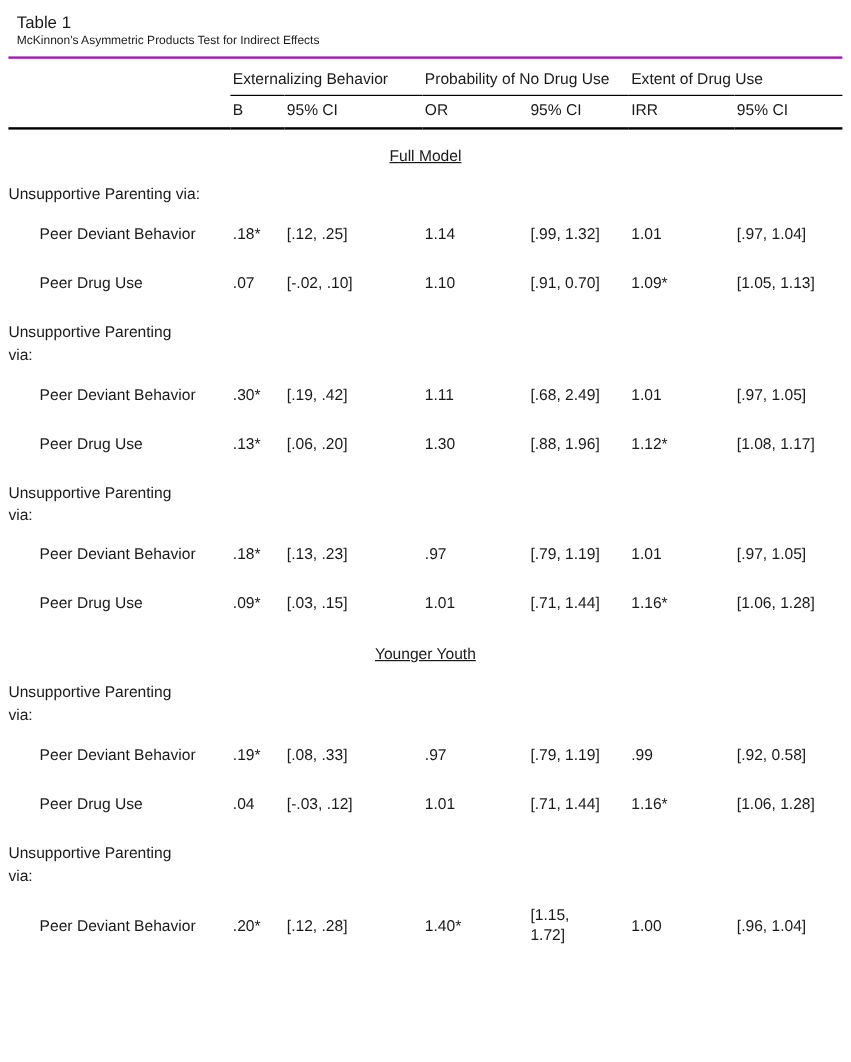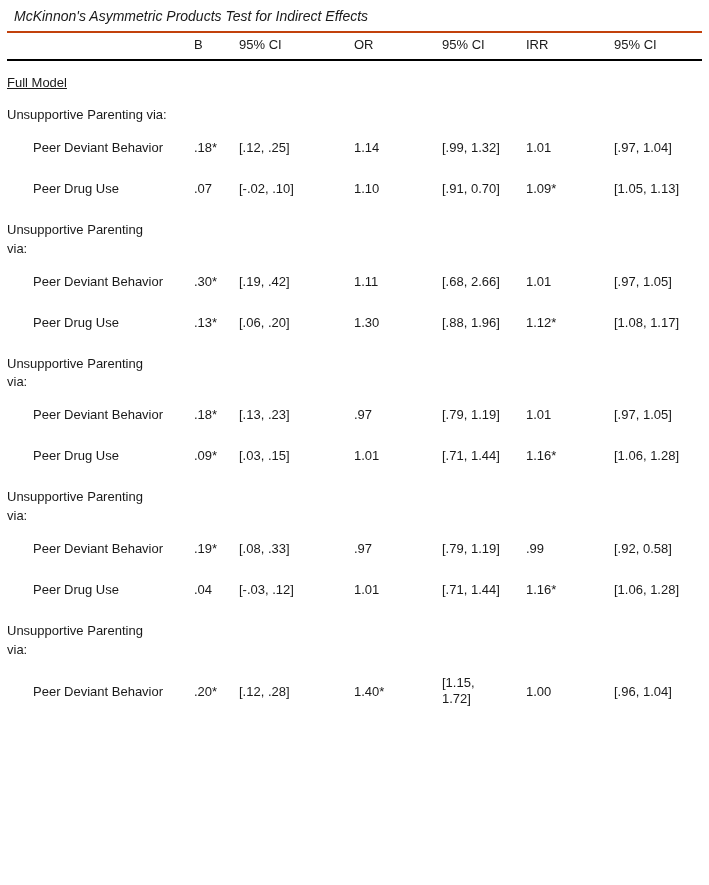--- a/index.html
+++ b/index.html
@@ -13,66 +13,72 @@
     width: 709px;
     min-height: 885px;
     padding: 8px 7px 0 7px;
     background: #fff;
   }
   .title {
     font-size: 14px;
     padding: 2px 0 3px 7px;
   }
   .subtitle {
-    font-size: 14px;
-    font-style: italic;
+    font-size: 10px;
     padding: 0 0 7px 7px;
-    border-bottom: 2px solid #c2410c;
+    border-bottom: 2px solid #a21caf;
   }
   table {
     border-collapse: collapse;
     table-layout: fixed;
     width: 695px;
   }
   td {
     font-size: 13px;
     vertical-align: middle;
     padding: 2px;
     overflow: hidden;
   }
   .grouprow td { padding: 9px 2px 6px 2px; font-size: 13px; }
   .grouprow td.grp { border-bottom: 1px solid #000; }
   .headrow td { border-bottom: 2px solid #000; padding: 4px 2px 7px 2px; }
-  .secrow td { padding: 14px 0 4px 0; }
+  .secrow td { padding: 14px 0 4px 0; text-align: center; }
   .secrow span { text-decoration: underline; }
   .lblrow td { padding: 12px 0 2px 0; line-height: 1.45; }
   .datarow td { padding: 13px 2px; }
   td.rowlabel { padding-left: 26px; }
   .label-narrow { display: inline-block; max-width: 150px; }
   .ci-narrow { display: inline-block; max-width: 46px; line-height: 1.3; }
 </style>
 </head>
 <body>
 
 <div class="page">
 
+  <div class="title">Table 1</div>
   <div class="subtitle">McKinnon's Asymmetric Products Test for Indirect Effects</div>
 
   <table>
     <colgroup>
       <col style="width:185px">
         <col style="width:45px">
         <col style="width:115px">
       <col style="width:88px">
         <col style="width:84px">
         <col style="width:88px">
         <col style="width:90px">
     </colgroup>
     <tbody>
 
+    <tr class="grouprow">
+      <td></td>
+      <td class="grp" colspan="2">Externalizing Behavior</td>
+      <td class="grp" colspan="2">Probability of No Drug Use</td>
+      <td class="grp" colspan="2">Extent of Drug Use</td>
+    </tr>
 
     <tr class="headrow">
       <td></td>
       <td>B</td>
       <td>95% CI</td>
       <td>OR</td>
       <td>95% CI</td>
       <td>IRR</td>
       <td>95% CI</td>
     </tr>
@@ -103,21 +109,21 @@
     </tr>
 
     <tr class="lblrow">
       <td colspan="7"><span class="label-narrow">Unsupportive Parenting via:</span></td>
     </tr>
     <tr class="datarow">
       <td class="rowlabel">Peer Deviant Behavior</td>
       <td>.30*</td>
       <td>[.19, .42]</td>
       <td>1.11</td>
-      <td>[.68, 2.66]</td>
+      <td>[.68, 2.49]</td>
       <td>1.01</td>
       <td>[.97, 1.05]</td>
     </tr>
     <tr class="datarow">
       <td class="rowlabel">Peer Drug Use</td>
       <td>.13*</td>
       <td>[.06, .20]</td>
       <td>1.30</td>
       <td>[.88, 1.96]</td>
       <td>1.12*</td>
@@ -139,20 +145,23 @@
     <tr class="datarow">
       <td class="rowlabel">Peer Drug Use</td>
       <td>.09*</td>
       <td>[.03, .15]</td>
       <td>1.01</td>
       <td>[.71, 1.44]</td>
       <td>1.16*</td>
       <td>[1.06, 1.28]</td>
     </tr>
 
+    <tr class="secrow">
+      <td colspan="7"><span>Younger Youth</span></td>
+    </tr>
     <tr class="lblrow">
       <td colspan="7"><span class="label-narrow">Unsupportive Parenting via:</span></td>
     </tr>
     <tr class="datarow">
       <td class="rowlabel">Peer Deviant Behavior</td>
       <td>.19*</td>
       <td>[.08, .33]</td>
       <td>.97</td>
       <td>[.79, 1.19]</td>
       <td>.99</td>

